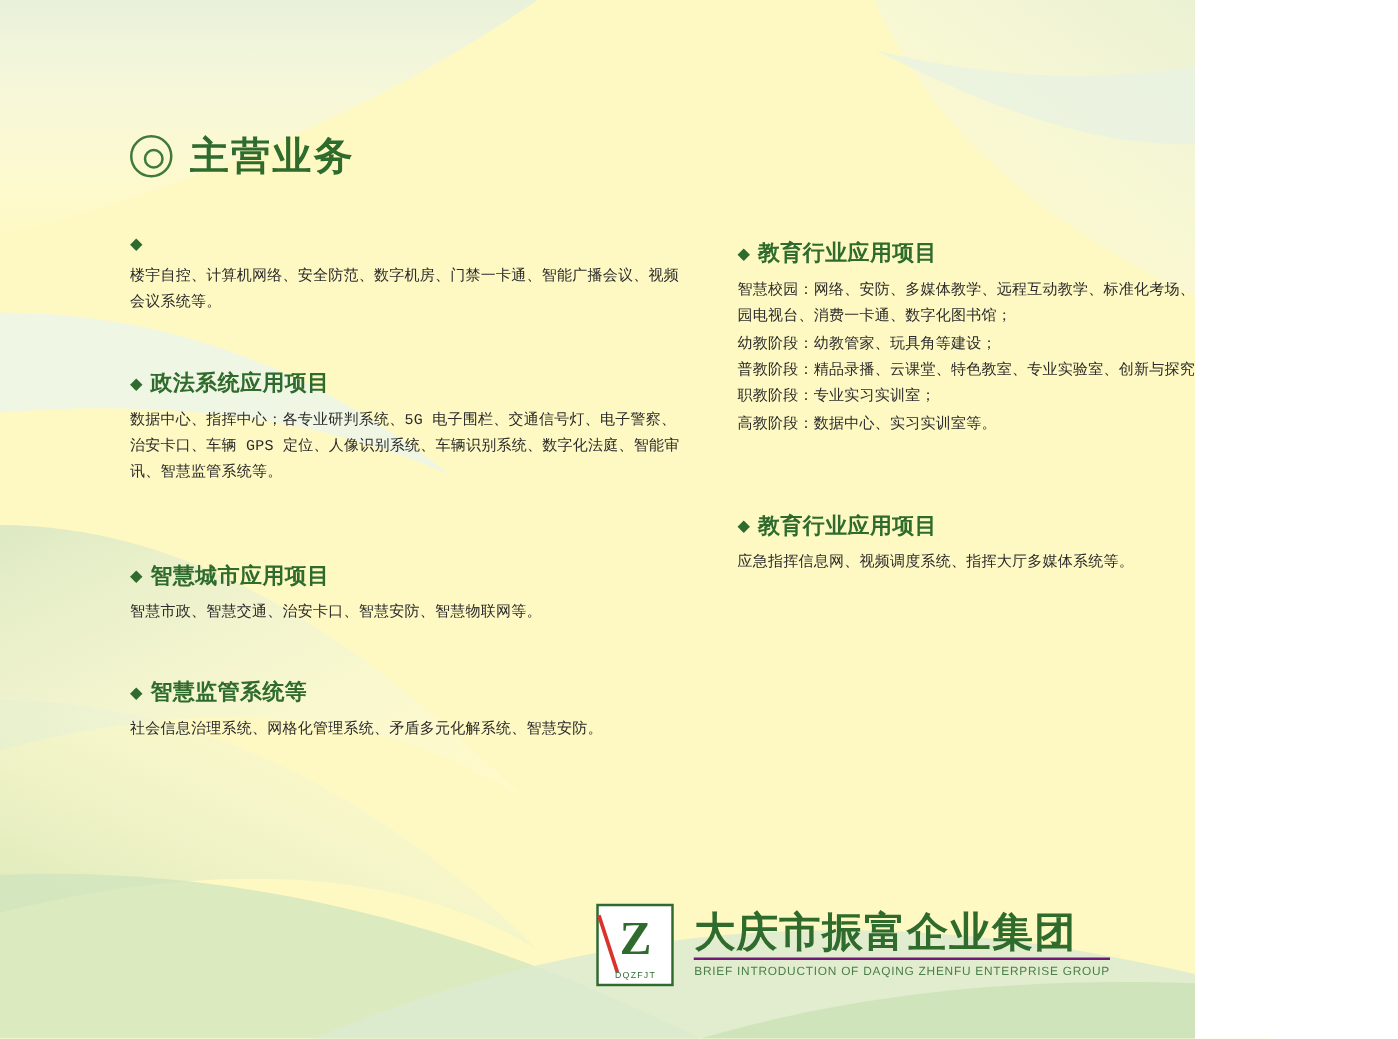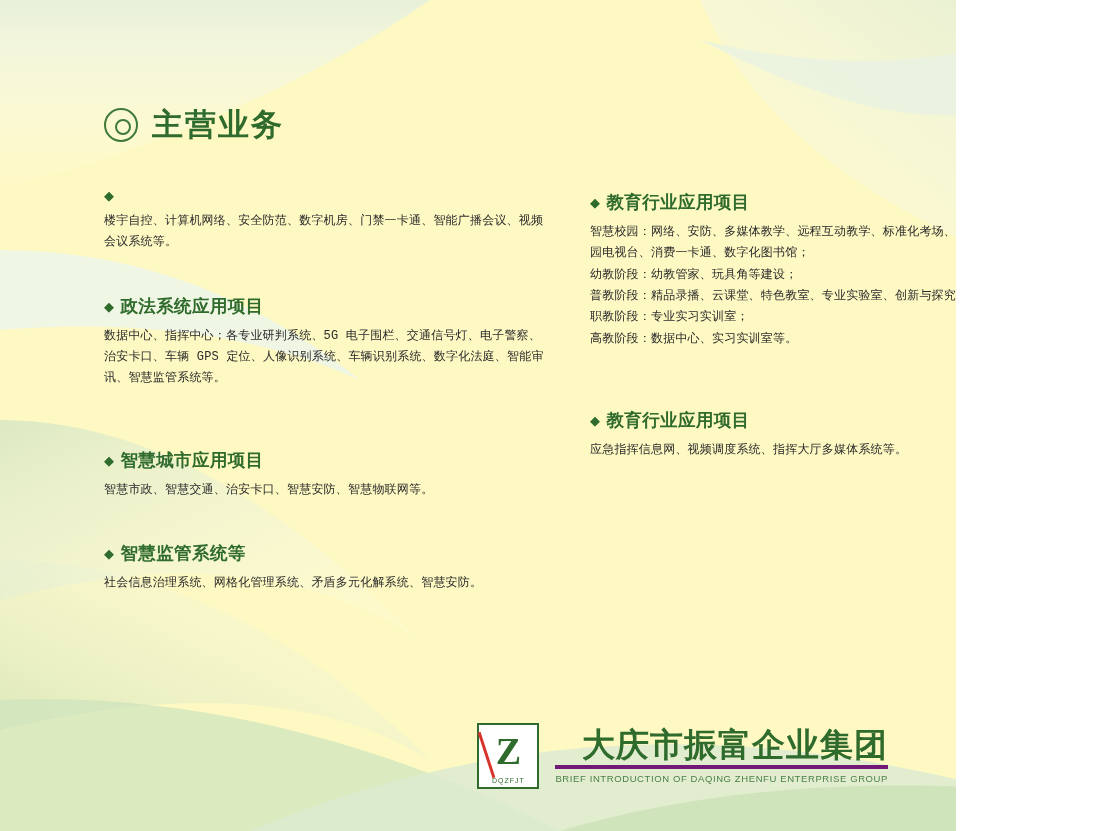--- a/index.html
+++ b/index.html
@@ -150,35 +150,35 @@
   .logo-mark .slash {
     position: absolute;
     left: 6px;
     top: 6px;
     width: 3px;
     height: 48px;
     background: #d9342b;
     transform: rotate(-18deg);
     transform-origin: center;
   }
-  .logo-text-wrap { display: flex; flex-direction: column; gap: 4px; text-align: right; }
+  .logo-text-wrap { display: flex; flex-direction: column; gap: 4px; }
   .logo-cn {
     font-size: 33px;
     font-weight: bold;
     color: #2f6b2c;
     letter-spacing: 1px;
     font-family: "DejaVu Sans", "Liberation Sans", sans-serif;
     line-height: 1;
   }
   .logo-en {
     font-size: 9.5px;
     color: #4b7f49;
     letter-spacing: 0.6px;
     font-family: "Liberation Sans", sans-serif;
-    border-top: 4px solid #701a75;
+    border-top: 2px solid #701a75;
     padding-top: 4px;
   }
 </style>
 </head>
 <body>
 
 <div class="page">
 
   <svg class="bg-layer" width="1118" height="831" viewBox="0 0 1118 831" preserveAspectRatio="none">
     <defs>

